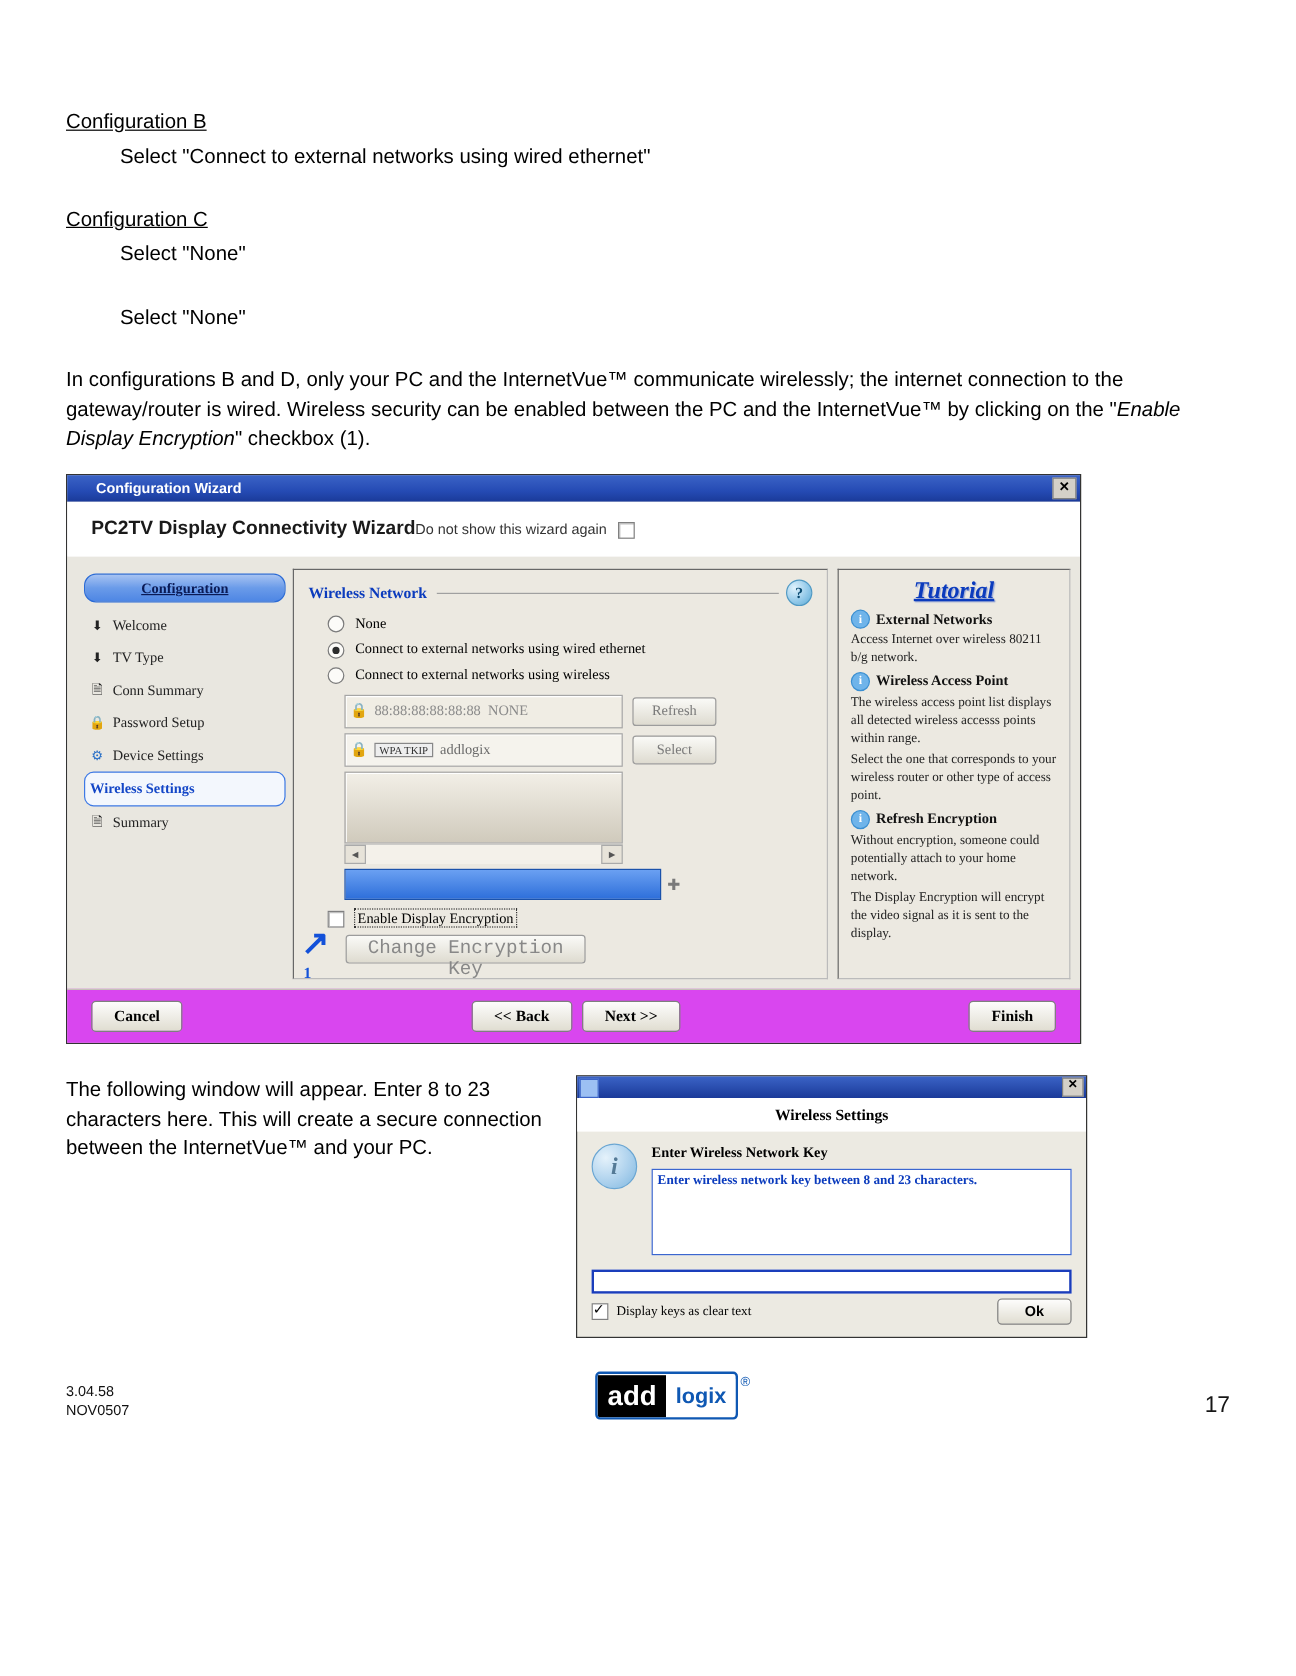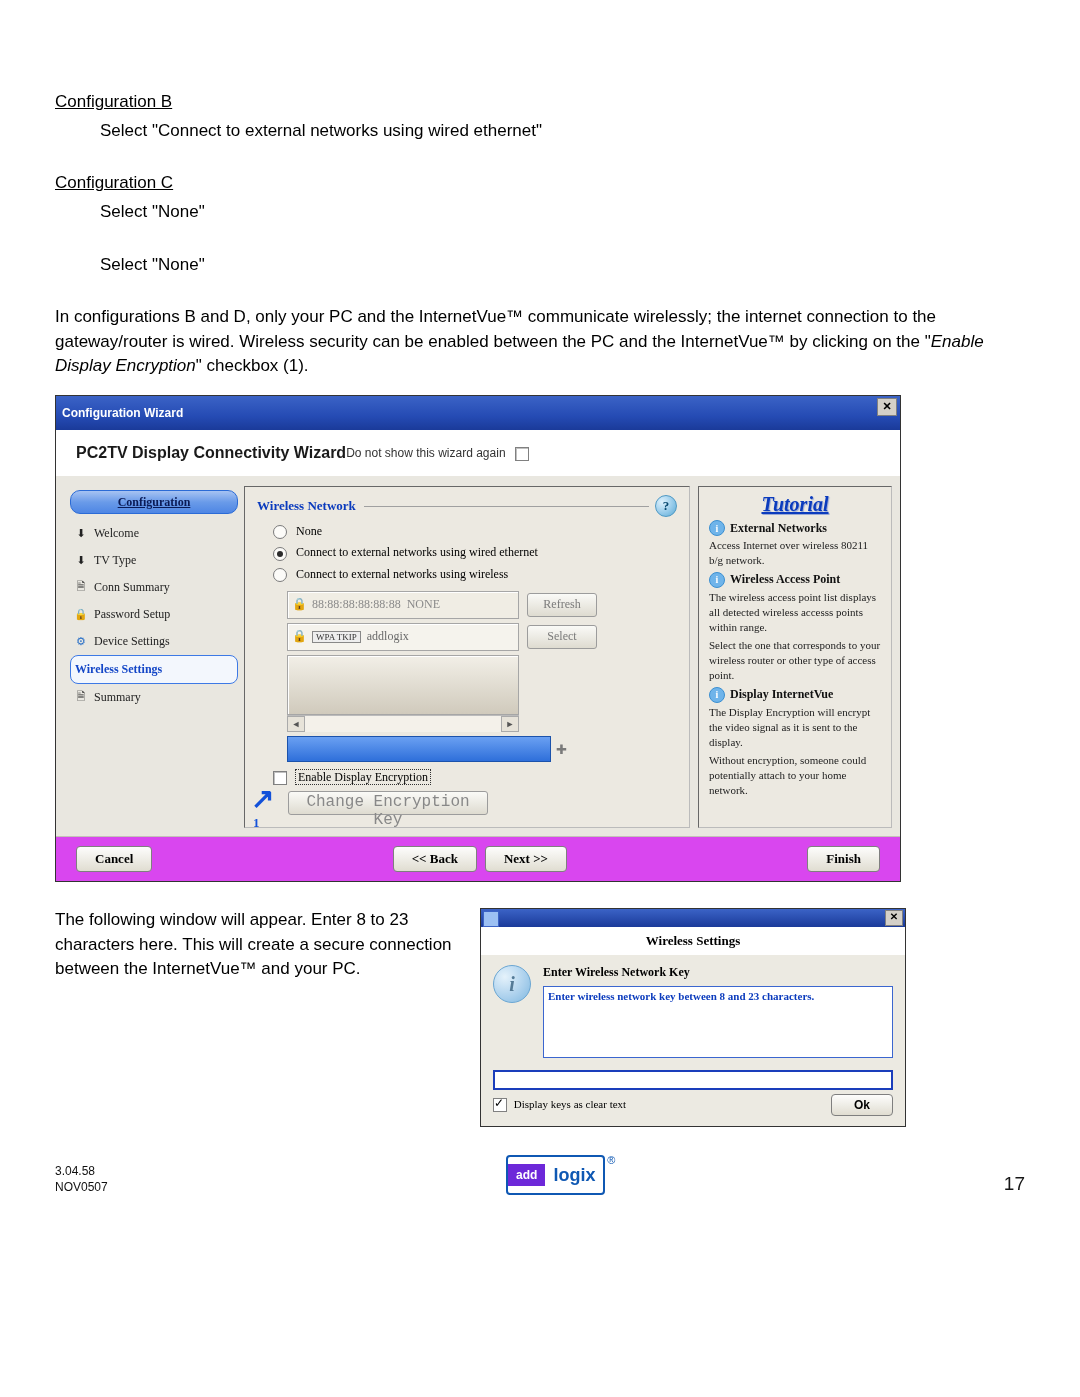--- a/index.html
+++ b/index.html
@@ -22,29 +22,29 @@
   .ital { font-style: italic; }
 
   
   .shot1 {
     margin-top: 16px;
     width: 844px;
     border: 1px solid #333;
     background: #e9e7e0;
   }
   .titlebar {
-    height: 34px;
+    height: 22px;
     background: linear-gradient(180deg, #3b63c6 0%, #254bb4 60%, #1a3a99 100%);
     color: #fff;
     display: flex;
     align-items: center;
     font-family: Tahoma, sans-serif;
     font-size: 12px;
     font-weight: bold;
-    padding-left: 6px;
+    padding-left: 24px;
     position: relative;
   }
   .titlebar .x {
     position: absolute;
     right: 3px; top: 2px;
     width: 18px; height: 16px;
     background: #d4d0c8;
     border: 1px solid #808080;
     color: #000;
     font-size: 11px;
@@ -387,22 +387,22 @@
   .pf-left { font-size: 12px; color:#111; line-height:1.3; }
   .pf-center { text-align:center; flex:1; }
   .logo {
     display: inline-flex; align-items: center;
     border: 2px solid #0f58b3; border-radius: 4px;
     overflow: hidden;
     height: 36px;
     position: relative;
   }
   .logo .l1 {
-    background: #6d28d9; color: #fff;
-    font-weight: bold; font-size: 12px;
+    background: #000000; color: #fff;
+    font-weight: bold; font-size: 23px;
     padding: 4px 8px;
   }
   .logo .l2 {
     color: #0f58b3; font-weight: bold; font-size: 18px;
     padding: 4px 8px; background:#fff;
   }
   .logo-r {
     position:absolute; top:-10px; right:-10px;
     font-size:11px; color:#0f58b3;
   }
@@ -546,24 +546,24 @@
           </div>
         <div class="tut-p">Access Internet over wireless 80211 b/g network.</div>
         <div class="tut-head">
             <span class="tut-info">i</span>
             <span>Wireless Access Point</span>
           </div>
         <div class="tut-p">The wireless access point list displays all detected wireless accesss points within range.</div>
         <div class="tut-p">Select the one that corresponds to your wireless router or other type of access point.</div>
         <div class="tut-head">
             <span class="tut-info">i</span>
-            <span>Display InternetVue</span>
-          </div>
+            <span>Refresh Encryption</span>
+          </div>
+        <div class="tut-p">Without encryption, someone could potentially attach to your home network.</div>
         <div class="tut-p">The Display Encryption will encrypt the video signal as it is sent to the display.</div>
-        <div class="tut-p">Without encryption, someone could potentially attach to your home network.</div>
       </div>
     </div>
     <div class="wizfoot">
       <button class="wizbtn">Cancel</button>
       <div class="spacer"></div>
       <div class="mid">
         <button class="wizbtn">&lt;&lt;  Back</button>
         <button class="wizbtn">Next  &gt;&gt;</button>
       </div>
       <div class="spacer"></div>

